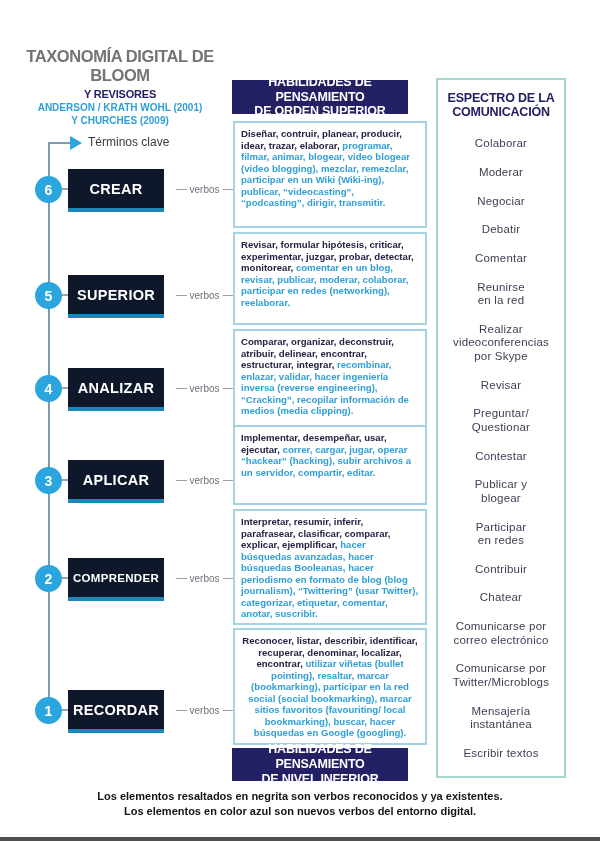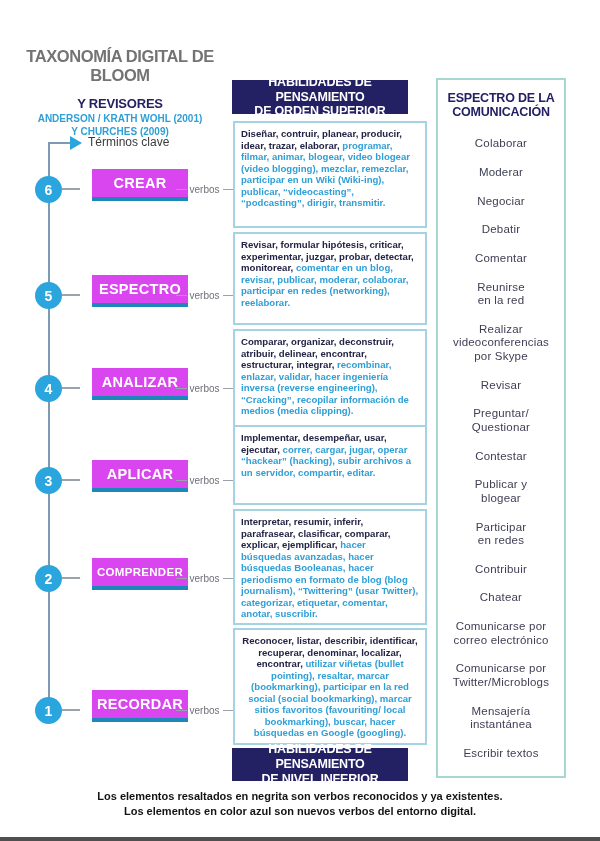--- a/index.html
+++ b/index.html
@@ -6,41 +6,41 @@
   body { background:#e8e8e8; font-family:"Liberation Sans", sans-serif; }
   .canvas {
     position:relative; width:600px; height:841px; margin:0 auto;
     background:#ffffff; overflow:hidden;
   }
 
   
   .title-block { position:absolute; left:5px; top:47px; width:230px; text-align:center; }
   .main-title { font-size:16.5px; font-weight:bold; color:#737373; letter-spacing:-0.4px; }
   .year { font-size:11px; color:#2f9fd6; font-weight:bold; font-style:italic; margin-top:1px; }
-  .revisores { font-size:13px; font-weight:bold; color:#232163; margin-top:11px; letter-spacing:-0.2px; }
+  .revisores { font-size:11px; font-weight:bold; color:#232163; margin-top:3px; letter-spacing:-0.2px; }
   .authors { font-size:10px; color:#2f9fd6; font-weight:bold; line-height:1.25; margin-top:2px; white-space:pre-line; }
 
   
   .kt-hline { position:absolute; left:48px; top:142px; width:22px; height:2px; background:#7d9ab5; }
   .kt-arrow { position:absolute; left:70px; top:136px; width:0; height:0;
               border-top:7px solid transparent; border-bottom:7px solid transparent;
               border-left:12px solid #2ba5de; }
   .kt-label { position:absolute; left:88px; top:135px; font-size:12px; color:#3a3a3a; }
 
   
   .spine { position:absolute; left:48px; top:142px; width:2px; height:568px; background:#7d9ab5; }
 
   
   .level { position:absolute; left:0; width:234px; height:0; }
   .circle { position:absolute; left:35px; top:-13px; width:27px; height:27px; border-radius:50%;
             background:#2ba5de; color:#fff; font-weight:bold; font-size:14px;
             display:flex; align-items:center; justify-content:center; }
   .conn { position:absolute; left:62px; top:-1px; width:18px; height:2px; background:#9aa3ad; }
-  .name-box { position:absolute; left:92px; top:-20px; width:96px; height:32px;
-              background:#d946ef; border-bottom:4px solid #1d87ba; color:#ffffff;
+  .name-box { position:absolute; left:68px; top:-20px; width:96px; height:43px;
+              background:#0f172a; border-bottom:4px solid #1d87ba; color:#ffffff;
               font-weight:bold; font-size:14.5px; letter-spacing:0.3px;
               display:flex; align-items:center; justify-content:center; }
   .name-box.compact { font-size:11.5px; }
   .verbos-row { position:absolute; left:176px; top:-7px; width:57px; height:14px;
                 display:flex; align-items:center; gap:3px; }
   .verbos-row .vline { flex:1; height:1px; background:#9aa3ad; }
   .verbos-row .vlabel { font-size:10px; color:#6f6f7a; }
 
   
   .mid-header { position:absolute; left:232px; width:176px; background:#232163; color:#ffffff;
@@ -94,21 +94,21 @@
     <div class="verbos-row">
       <span class="vline"></span>
       <span class="vlabel">verbos</span>
       <span class="vline"></span>
     </div>
   </div>
 
   <div class="level" style="top:295px">
     <div class="conn"></div>
     <div class="circle">5</div>
-    <div class="name-box">ESPECTRO</div>
+    <div class="name-box">SUPERIOR</div>
     <div class="verbos-row">
       <span class="vline"></span>
       <span class="vlabel">verbos</span>
       <span class="vline"></span>
     </div>
   </div>
 
   <div class="level" style="top:388px">
     <div class="conn"></div>
     <div class="circle">4</div>

